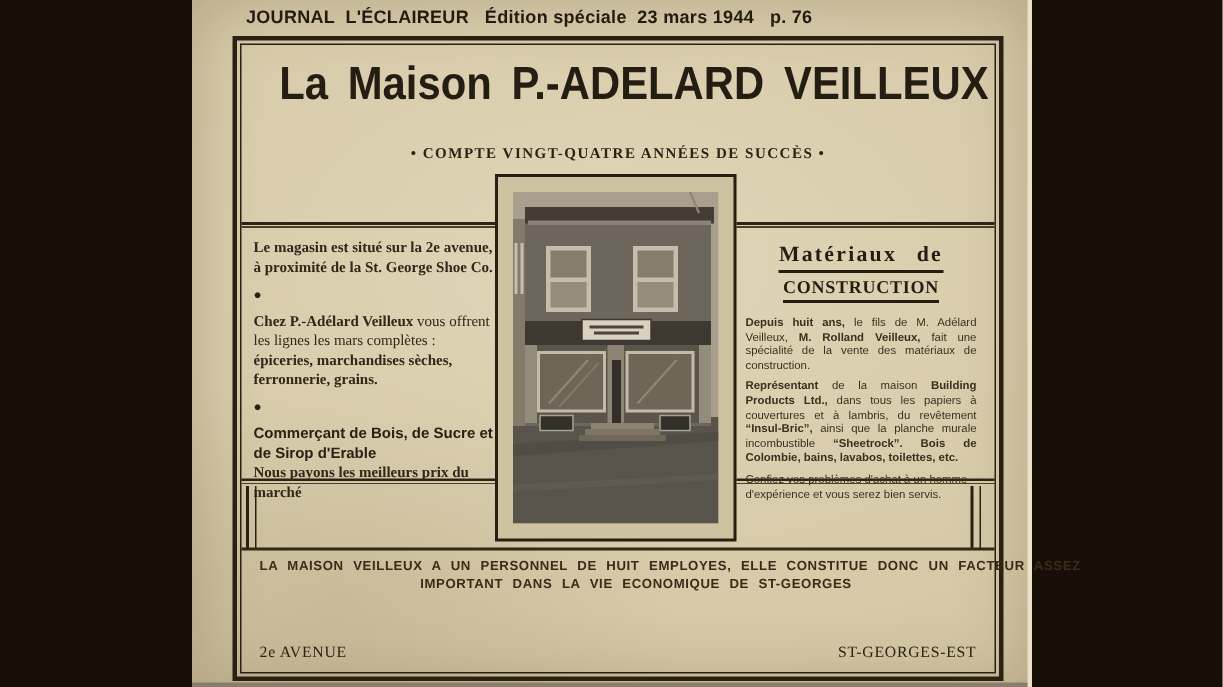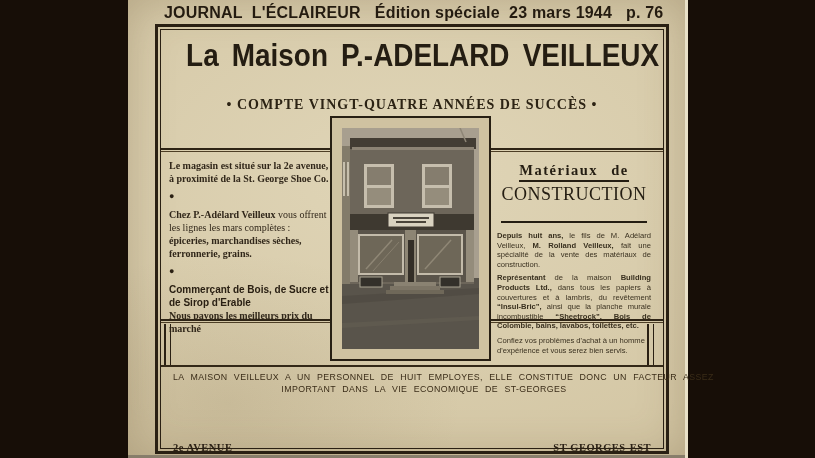--- a/index.html
+++ b/index.html
@@ -6,30 +6,30 @@
   .page{position:relative;width:815px;height:458px;background:#170e07;overflow:hidden;
         font-family:"Liberation Serif", serif;}
   .paper{position:absolute;left:128px;top:0;width:557px;height:458px;background:
       radial-gradient(120% 90% at 50% 38%, rgba(250,245,224,0.30), rgba(0,0,0,0) 72%),
       radial-gradient(70% 55% at 18% 88%, rgba(110,90,55,0.14), rgba(0,0,0,0) 60%),
       #d4c7a5;
       box-shadow:inset 0 0 46px rgba(92,72,40,0.28);
       border-right:3px solid #e9e1c8;}
   .paper-bottom-edge{position:absolute;left:0;bottom:0;width:100%;height:3px;background:#7b7263;opacity:.8;}
   .masthead{position:absolute;left:36px;top:4px;font-family:"Liberation Sans",sans-serif;
-      font-weight:700;font-size:16px;color:#241b10;white-space:pre;letter-spacing:.2px;text-align:right;}
+      font-weight:700;font-size:12px;color:#241b10;white-space:pre;letter-spacing:.2px;text-align:right;}
   .frame{position:absolute;left:27px;top:24px;width:508px;height:424px;border:3px solid #2a2013;}
   .frame-inner{position:absolute;inset:2px;border:1px solid #2a2013;}
   .abs{position:absolute;}
   .center{width:100%;text-align:center;}
   .ad-title{top:8px;font-family:"Liberation Sans",sans-serif;font-weight:700;font-size:31px;
       color:#241d12;white-space:nowrap;transform:scaleX(0.9);transform-origin:50% 0;word-spacing:6px;}
   .ad-subtitle{top:47px;font-family:"Liberation Sans",sans-serif;font-weight:700;font-size:14.5px;
       color:#2c2314;word-spacing:6px;}
-  .ad-tagline{top:67px;font-weight:700;font-size:14px;color:#2c2314;letter-spacing:1px;}
+  .ad-tagline{top:67px;font-weight:700;font-size:10px;color:#2c2314;letter-spacing:1px;}
   .rule{left:0;width:100%;height:5px;background:linear-gradient(to bottom,
       #2e2415 0,#2e2415 2px,rgba(0,0,0,0) 2px,rgba(0,0,0,0) 3px,#4d3e25 3px,#4d3e25 4px,rgba(0,0,0,0) 4px);}
   .rule1{top:118px;} .rule2{top:289px;}
   .thinline{top:335px;left:0;width:100%;height:1.5px;background:#332817;}
   .vconn{top:294px;width:4px;height:42px;border-left:2px solid #2a2013;border-right:1px solid #2a2013;}
   .vconn-left{left:3px;} .vconn-right{left:486px;}
 
   .leftcol{left:8px;top:129px;width:160px;color:#31271a;}
   .leftcol p{margin:0;font-size:10px;line-height:13px;font-weight:700;}
   .bullet{font-size:9px;line-height:9px;margin:7px 0;color:#2a2013;}
@@ -37,34 +37,34 @@
       margin-top:2px;color:#2a2013;}
   .prices{margin-top:9px;}
 
   .photo-box{left:169px;top:86px;width:161px;height:245px;background:#cfc2a1;
       border:2px solid #271f13;box-sizing:border-box;padding:10px;}
   .photo-box svg{display:block;width:100%;height:100%;}
 
   .rightcol{left:336px;top:131px;width:154px;color:#39301f;text-align:center;}
   .mat-h1{display:inline-block;font-weight:700;font-size:14.5px;letter-spacing:1.5px;
       word-spacing:8px;color:#241d12;border-bottom:2px solid #241d12;padding-bottom:1px;}
-  .mat-h2{display:inline-block;font-weight:400;font-size:18px;letter-spacing:.5px;
-      color:#241d12;border-bottom:2px solid #241d12;padding-bottom:16px;margin-top:2px;}
+  .mat-h2{display:inline-block;font-weight:700;font-size:12px;letter-spacing:.5px;
+      color:#241d12;border-bottom:2px solid #241d12;padding-bottom:1px;margin-top:2px;}
   .rightcol p{margin:0;font-family:"Liberation Sans",sans-serif;font-size:7.6px;
       line-height:9.6px;text-align:justify;}
   .rightcol .p1{margin-top:8px;} .rightcol .p2{margin-top:4px;}
   .rightcol .p3{margin-top:5px;text-align:left;font-weight:400;}
   .b{font-weight:700;}
 
-  .staff{font-family:"Liberation Sans",sans-serif;font-weight:400;font-size:8.8px;
+  .staff{font-family:"Liberation Sans",sans-serif;font-weight:700;font-size:8.8px;
       color:#3a2c18;letter-spacing:.4px;word-spacing:3.5px;white-space:nowrap;padding-left:12px;}
   .staff1{top:342px;} .staff2{top:354px;}
   .big-name{top:366px;font-weight:700;font-size:25px;color:#241c10;letter-spacing:4px;
       word-spacing:16px;white-space:nowrap;}
-  .addr{top:412px;font-weight:700;font-size:10.5px;color:#2b2115;letter-spacing:.5px;}
+  .addr{top:400px;font-weight:400;font-size:10.5px;color:#2b2115;letter-spacing:.5px;}
   .addr-left{left:12px;} .addr-right{right:12px;}
 </style>
 </head>
 <body>
 
 <div class="page">
   <div class="paper">
     <div class="masthead">JOURNAL  L'ÉCLAIREUR   Édition spéciale  23 mars 1944   p. 76</div>
 
     <div class="frame">

